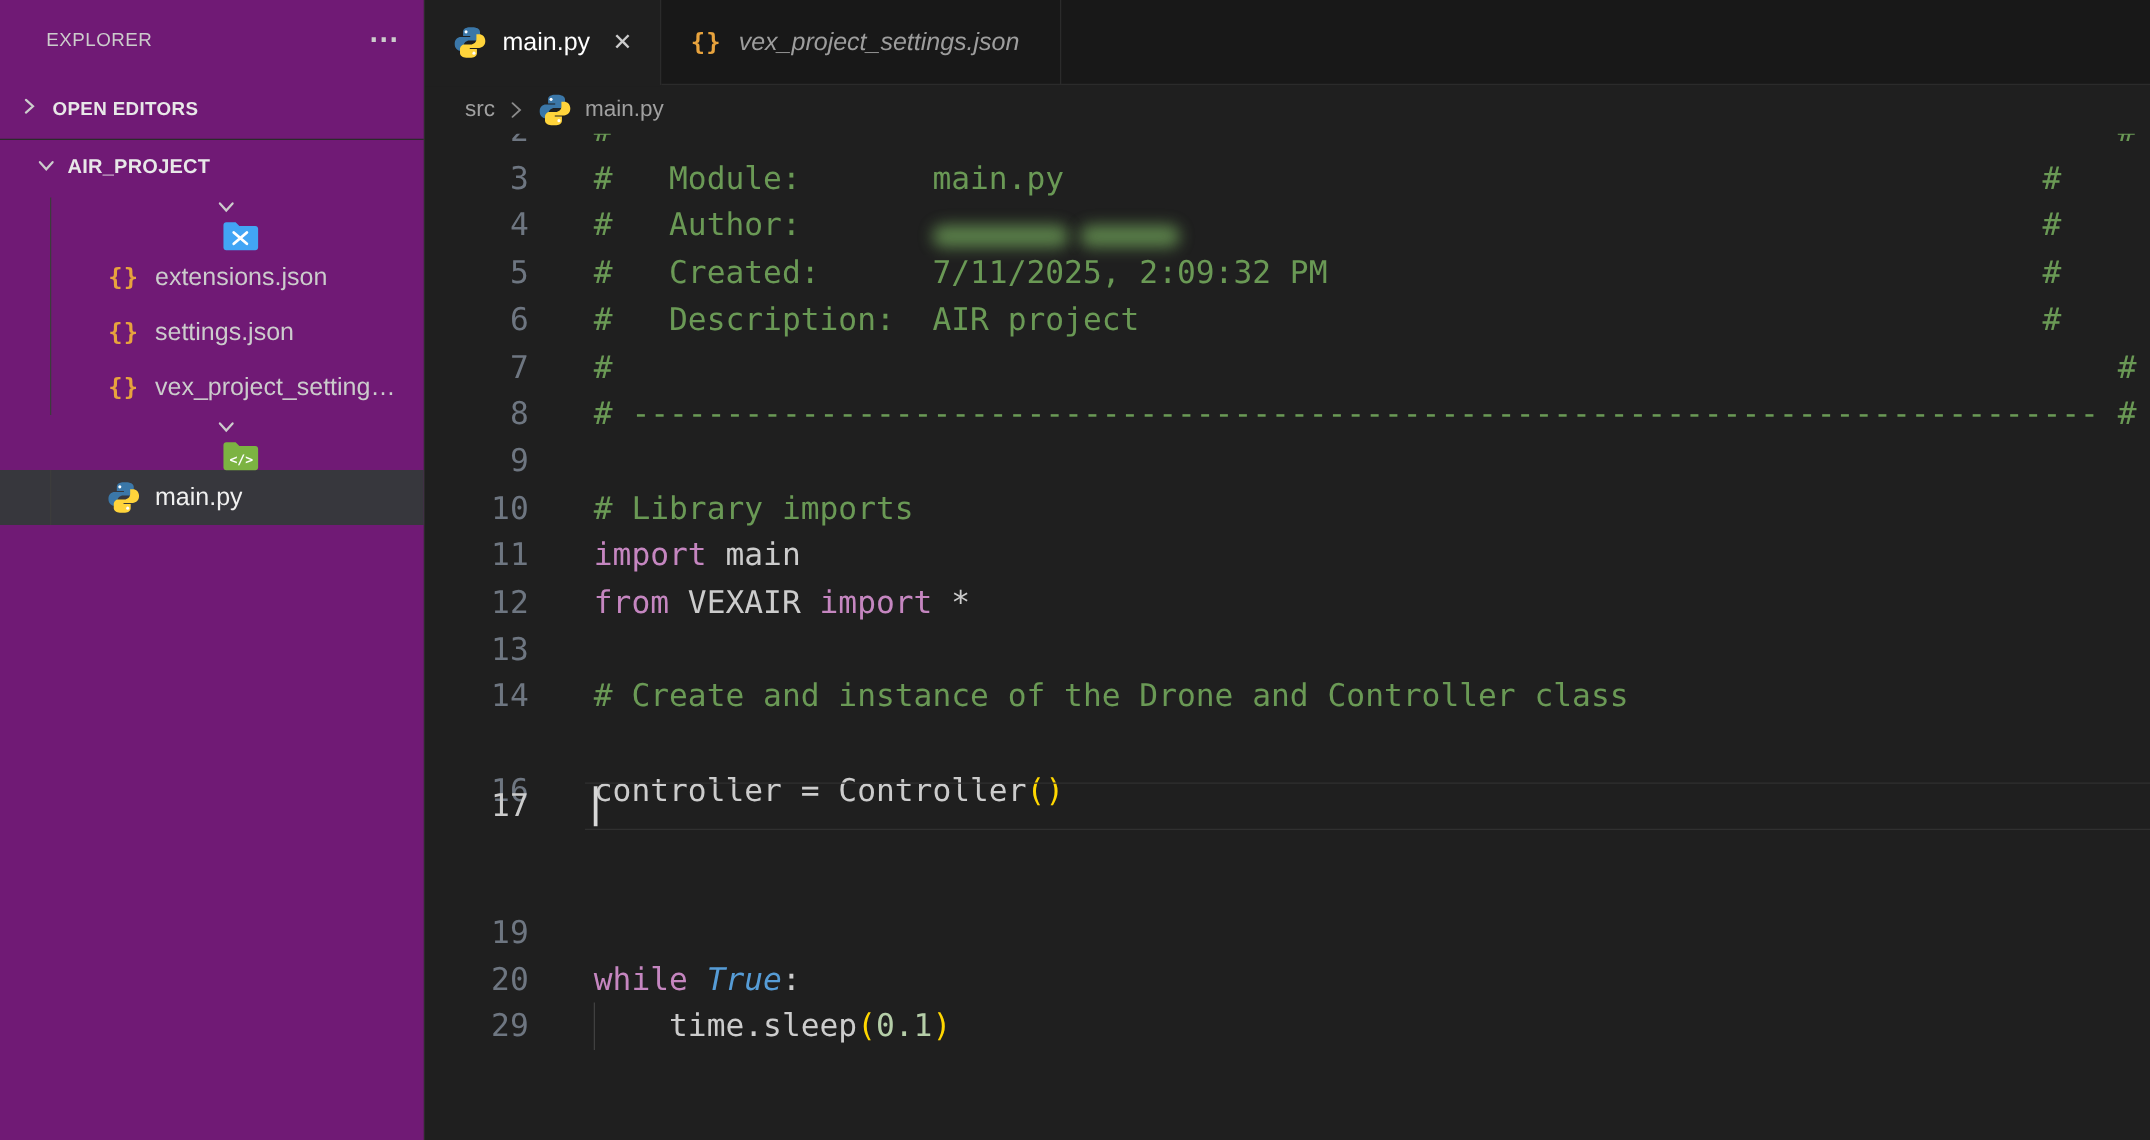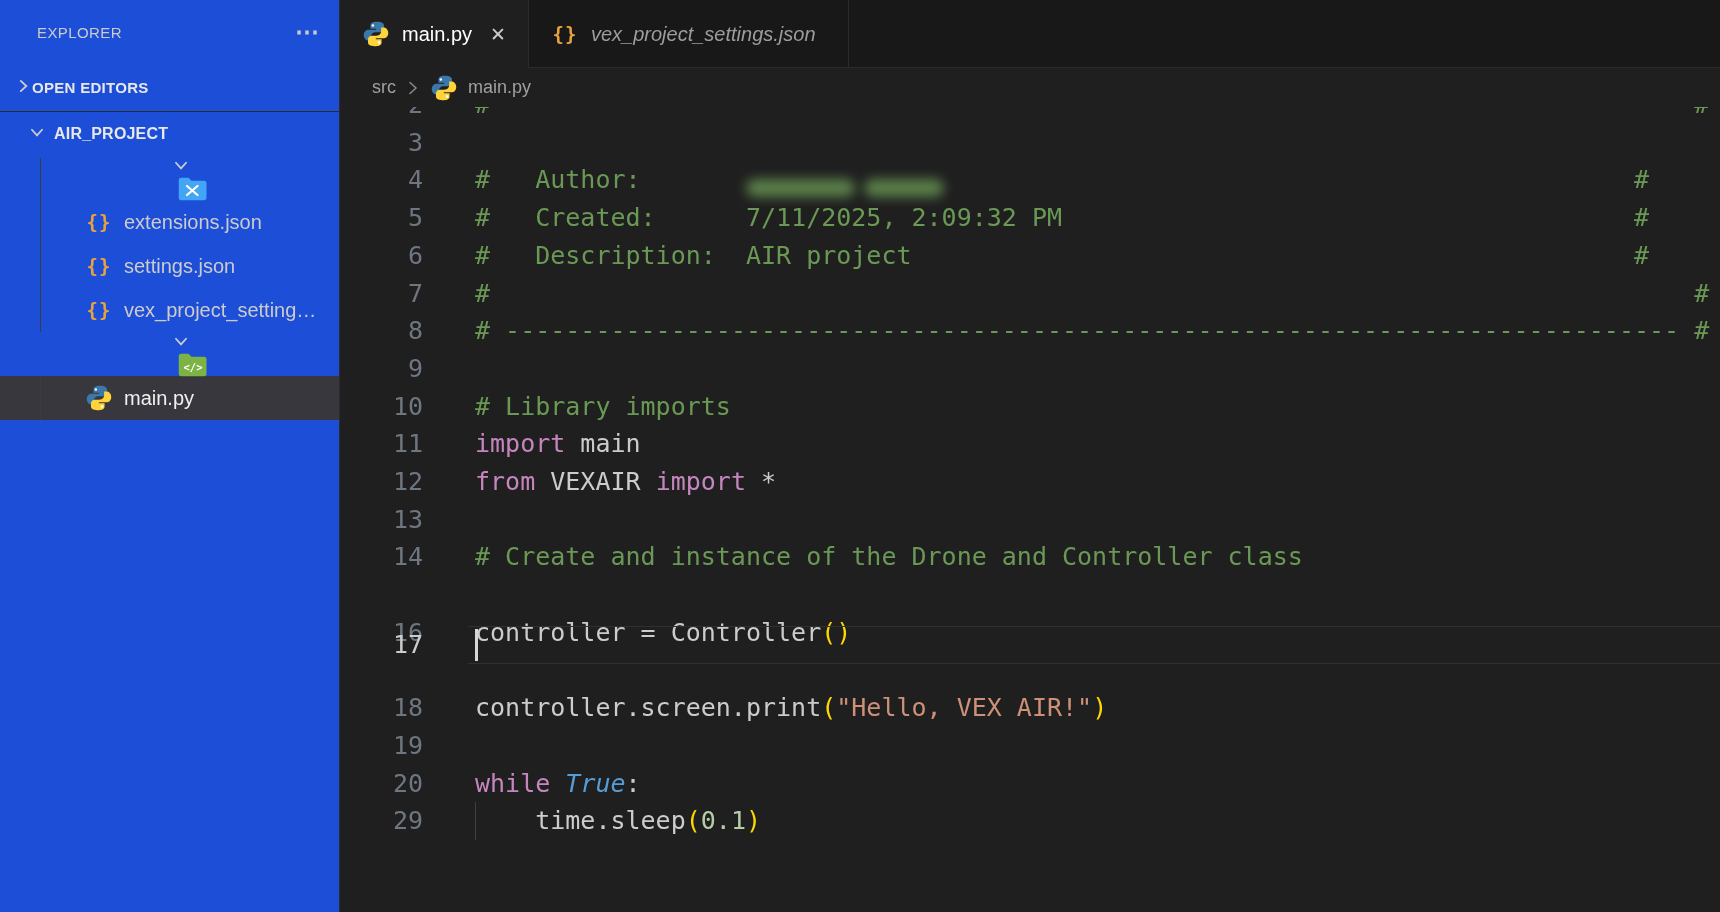--- a/index.html
+++ b/index.html
@@ -1,28 +1,28 @@
 <!DOCTYPE html>
 <html><head>
 <meta charset="utf-8">
 <style>
   html,body{margin:0;padding:0;background:#1f1f1f;}
   body{width:1720px;height:912px;overflow:hidden;position:relative;
        font-family:"Liberation Sans",sans-serif;-webkit-font-smoothing:antialiased;}
 
   
-  .sidebar{position:absolute;left:0;top:0;width:340px;height:912px;background:#1d4ed8;
+  .sidebar{position:absolute;left:0;top:0;width:340px;height:912px;background:#701a75;
            border-right:1px solid #2b2b2b;box-sizing:border-box;color:#cccccc;}
   .explorer-header{height:64px;display:flex;align-items:center;justify-content:space-between;
                    padding:0 18px 0 37px;}
   .explorer-title{font-size:15px;letter-spacing:.4px;color:#cccccc;}
   .more-actions{font-size:24px;font-weight:bold;color:#cccccc;line-height:10px;cursor:pointer;letter-spacing:2px;}
   .section-row{height:47px;display:flex;align-items:center;padding-left:14px;
                border-bottom:1px solid #2b2b2b;}
-  .section-label{font-weight:bold;font-size:15px;color:#e8e8e8;letter-spacing:.3px;}
+  .section-label{font-weight:bold;font-size:15px;color:#e8e8e8;margin-left:10px;letter-spacing:.3px;}
   .root-row{height:44px;display:flex;align-items:center;padding-left:10px;margin-left:18px;}
   .root-label{font-weight:bold;font-size:16px;color:#e8e8e8;margin-left:8px;letter-spacing:.2px;}
   .tree{position:relative;}
   .tree-row{height:44px;display:flex;align-items:center;font-size:20px;color:#cccccc;cursor:pointer;}
   .tree-row.lvl1{padding-left:56px;flex-direction:column;}
   .tree-row.lvl2{padding-left:84px;}
   .tree-row.selected{background:#37373d;color:#f0f0f0;}
   .tree-row .chev{margin-right:8px;margin-left:-26px;width:18px;display:inline-flex;}
   .tree-row .ticon{width:30px;height:30px;display:inline-flex;align-items:center;justify-content:center;margin-right:10px;flex:0 0 30px;}
   .tree-label{white-space:nowrap;overflow:hidden;text-overflow:ellipsis;max-width:200px;}
@@ -193,32 +193,31 @@
           <circle cx="18.6" cy="9.4" r="2.1" fill="#ffffff"></circle>
           <path fill="#ffd43b" d="M24 45c5.2 0 9.5-2 9.5-6.3V33h-9.8v-1.6h12.7c4.6 0 8.6-3.2 8.6-9.3s-4-9.4-8.6-9.4h-3.6v6.5c0 4.3-3.7 7.6-8 7.6h-8.1c-3.6 0-6.4 2.9-6.4 6.5v5.4C10.3 43 15.6 45 20.8 45z"></path>
           <circle cx="29.4" cy="38.6" r="2.1" fill="#ffffff"></circle>
         </svg>
       </span>
     <span>main.py</span>
   </div>
 
   <div class="code-area" id="code-lines">
       <div class="code-row" style="top: -21px;"><div class="gutter">2</div><div class="ctext"><span class="tok-comment">#</span><span class="tok-def">                                                                                </span><span class="tok-comment">#</span></div></div>
-      <div class="code-row" style="top: 16.7px;"><div class="gutter">3</div></div>
+      <div class="code-row" style="top: 16.7px;"><div class="gutter">3</div><div class="ctext"><span class="tok-comment">#   Module:       main.py</span><span class="tok-def">                                                    </span><span class="tok-comment">#</span></div></div>
       <div class="code-row" style="top: 54.4px;"><div class="gutter">4</div><div class="ctext"><span class="tok-comment">#   Author:</span><span class="tok-def">       </span><span class="blur-blob" style="width: 210.7px;"><i style="width:52%"></i><i style="width:38%;margin-left:4%"></i></span><span class="tok-def">                                             </span><span class="tok-comment">#</span></div></div>
       <div class="code-row" style="top: 92.1px;"><div class="gutter">5</div><div class="ctext"><span class="tok-comment">#   Created:      7/11/2025, 2:09:32 PM</span><span class="tok-def">                                      </span><span class="tok-comment">#</span></div></div>
       <div class="code-row" style="top: 129.8px;"><div class="gutter">6</div><div class="ctext"><span class="tok-comment">#   Description:  AIR project</span><span class="tok-def">                                                </span><span class="tok-comment">#</span></div></div>
       <div class="code-row" style="top: 167.5px;"><div class="gutter">7</div><div class="ctext"><span class="tok-comment">#</span><span class="tok-def">                                                                                </span><span class="tok-comment">#</span></div></div>
       <div class="code-row" style="top: 205.2px;"><div class="gutter">8</div><div class="ctext"><span class="tok-comment"># </span><span class="tok-comment">------------------------------------------------------------------------------</span><span class="tok-comment"> #</span></div></div>
       <div class="code-row" style="top: 242.9px;"><div class="gutter">9</div><div class="ctext"></div></div>
       <div class="code-row" style="top: 280.6px;"><div class="gutter">10</div><div class="ctext"><span class="tok-comment"># Library imports</span></div></div>
       <div class="code-row" style="top: 318.3px;"><div class="gutter">11</div><div class="ctext"><span class="tok-kw">import</span><span class="tok-def"> main</span></div></div>
       <div class="code-row" style="top: 356px;"><div class="gutter">12</div><div class="ctext"><span class="tok-kw">from</span><span class="tok-def"> VEXAIR </span><span class="tok-kw">import</span><span class="tok-def"> *</span></div></div>
       <div class="code-row" style="top: 393.7px;"><div class="gutter">13</div><div class="ctext"></div></div>
       <div class="code-row" style="top: 431.4px;"><div class="gutter">14</div><div class="ctext"><span class="tok-comment"># Create and instance of the Drone and Controller class</span></div></div>
       <div class="code-row" style="top: 506.8px;"><div class="gutter">16</div><div class="ctext"><span class="tok-def">controller = Controller</span><span class="tok-br">()</span></div></div>
       <div class="code-row current" style="top: 519px;"><div class="cur-border" style="top: 0px;"></div><div class="cur-border" style="top: 37px;"></div><div class="gutter">17</div><div class="ctext"></div><div class="cursor" style="left: 135px;"></div></div>
-      <div class="code-row" style="top: 582.2px;"><div class="gutter">18</div><div class="ctext"><span class="tok-def">controller.screen.print</span><span class="tok-br">(</span><span class="tok-str">"Hello, VEX AIR!"</span><span class="tok-br">)</span></div></div>
       <div class="code-row" style="top: 619.9px;"><div class="gutter">19</div><div class="ctext"></div></div>
       <div class="code-row" style="top: 657.6px;"><div class="gutter">20</div><div class="ctext"><span class="tok-kw">while</span><span class="tok-def"> </span><span class="tok-const">True</span><span class="tok-def">:</span></div></div>
       <div class="code-row" style="top: 695.3px;"><div class="ind-guide-code"></div><div class="gutter">29</div><div class="ctext"><span class="tok-def">    time.sleep</span><span class="tok-br">(</span><span class="tok-num">0.1</span><span class="tok-br">)</span></div></div>
     </div>
 </div>
 
 </body></html>

